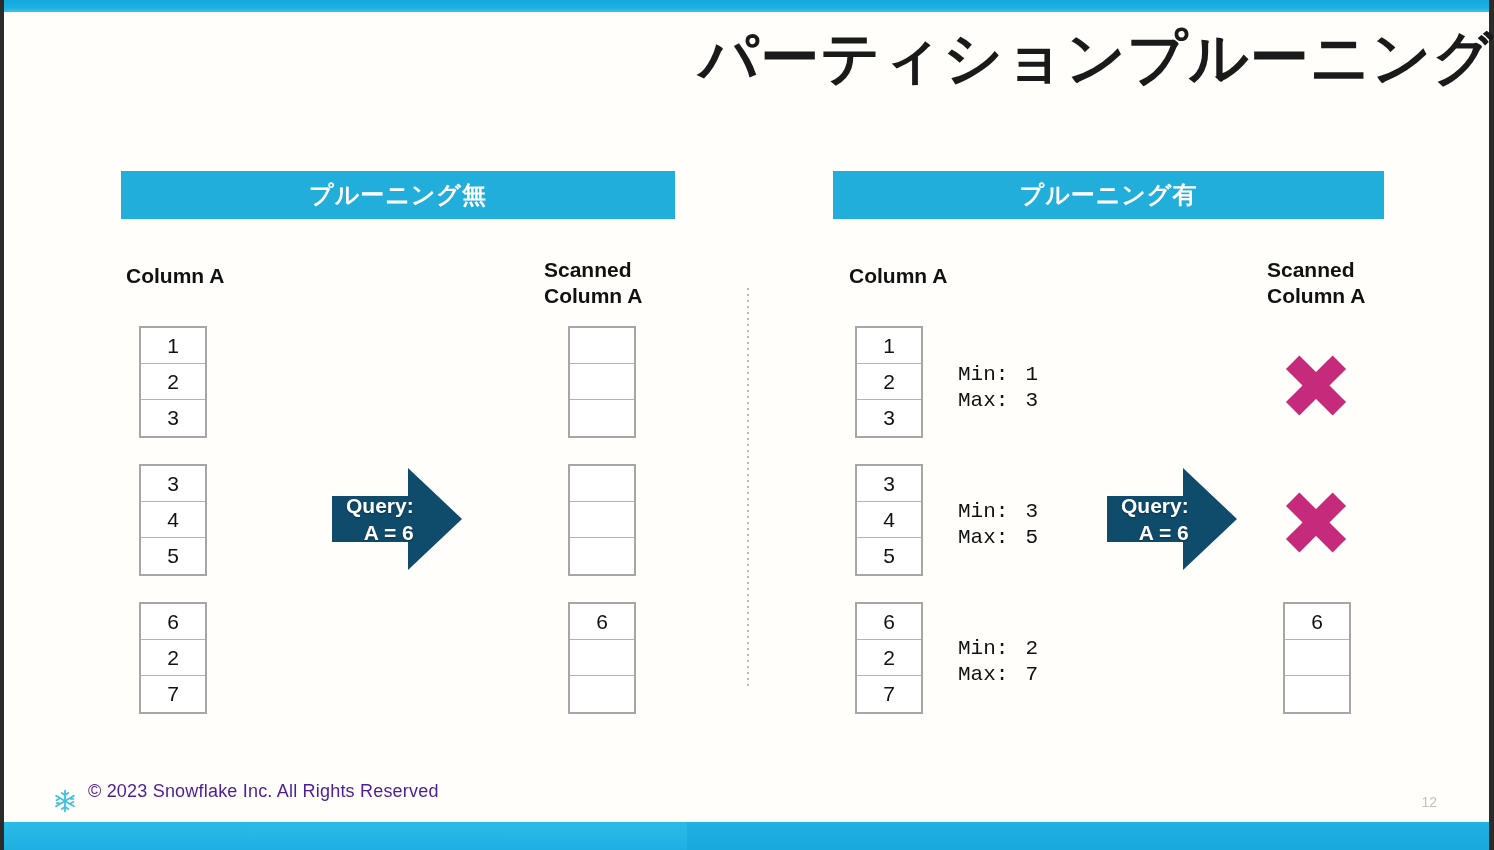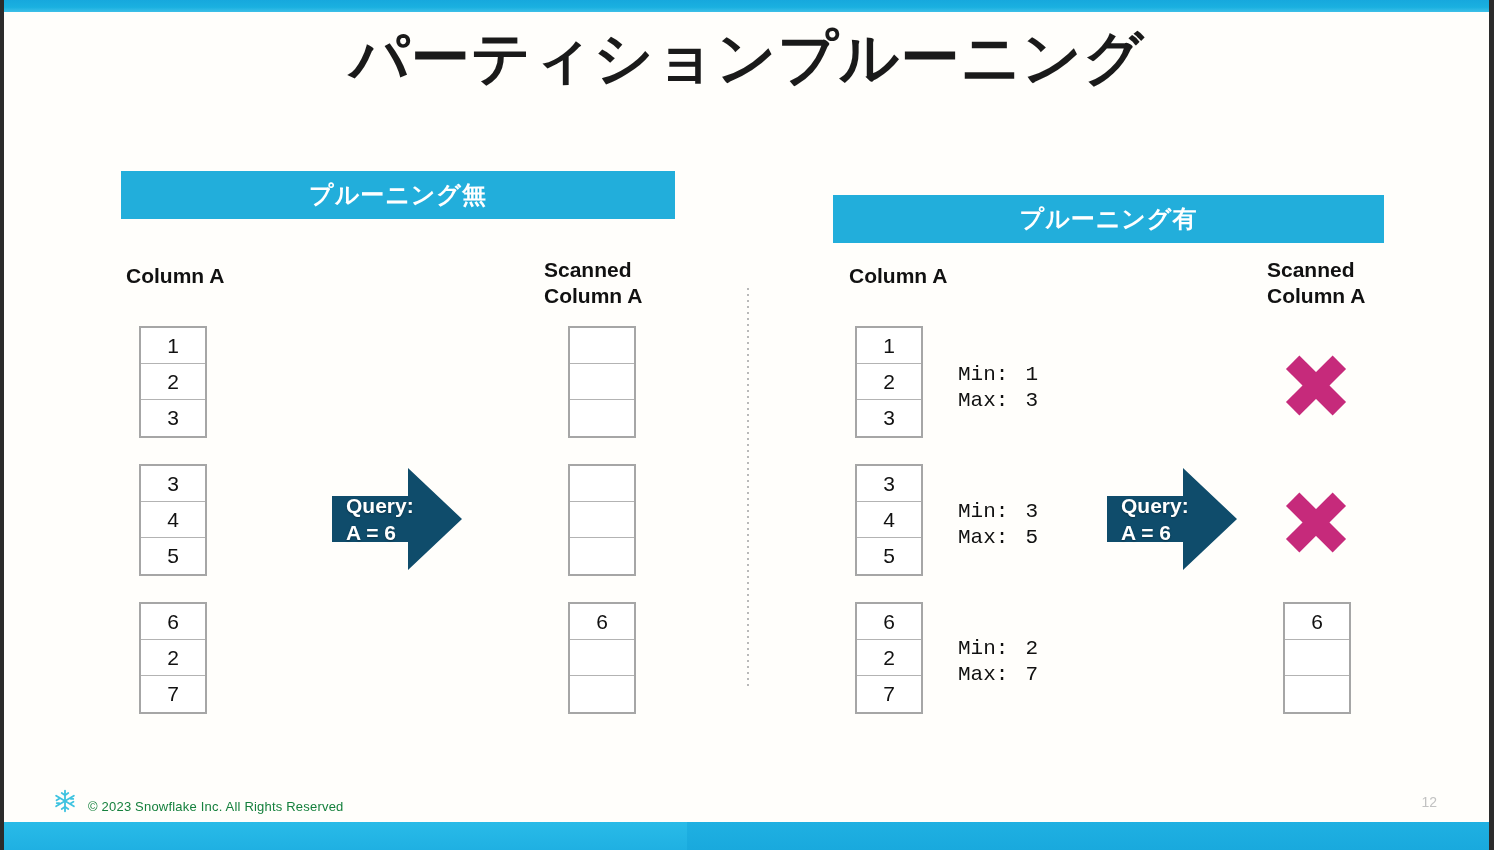--- a/index.html
+++ b/index.html
@@ -36,21 +36,21 @@
     content: "";
     position: absolute; left: 0; top: 0; width: 46%; height: 100%;
     background: linear-gradient(180deg, #29bbe8 0%, #1fb0e2 100%);
   }
 
   
   .title {
     position: absolute;
     left: 0; right: 0;
     top: 26px;
-    text-align: center;
+    text-align: right;
     font-size: 59px;
     font-weight: 700;
     color: #1a1a1a;
     letter-spacing: 1px;
     line-height: 1.1;
   }
 
   
   .panel-header {
     position: absolute;
@@ -58,21 +58,21 @@
     background: #22aedb;
     color: #ffffff;
     font-size: 24px;
     font-weight: 700;
     display: flex;
     align-items: center;
     justify-content: center;
     letter-spacing: 1px;
   }
   .panel-header.left  { left: 121px; top: 171px; width: 554px; }
-  .panel-header.right { left: 833px; top: 171px; width: 551px; margin-top: 24px; }
+  .panel-header.right { left: 833px; top: 171px; width: 551px; }
 
   
   .col-label {
     position: absolute;
     font-size: 21px;
     font-weight: 700;
     color: #111111;
     line-height: 1.22;
     white-space: pre-line;
   }
@@ -142,20 +142,21 @@
   .arrow .arrow-text {
     position: absolute;
     left: 16px;
     top: 28px;
     color: #ffffff;
     font-size: 21px;
     font-weight: 700;
     line-height: 1.30;
     white-space: pre-line;
     text-shadow: 0 1px 2px rgba(0,0,0,0.35);
+    text-align: right;
   }
 
   
   .divider {
     position: absolute;
     left: 747px;
     top: 288px;
     width: 2px;
     height: 400px;
     background-image: linear-gradient(to bottom, #b9b9b9 0 2px, transparent 2px 6px);
@@ -166,23 +167,23 @@
   .footer-logo {
     position: absolute;
     left: 52px;
     bottom: 36px;
     width: 26px;
     height: 26px;
   }
   .footer-text {
     position: absolute;
     left: 88px;
-    bottom: 36px;
-    font-size: 13px;
-    color: #15803d;
+    bottom: 48px;
+    font-size: 18px;
+    color: #4c1d95;
     letter-spacing: 0.2px;
   }
   .page-num {
     position: absolute;
     right: 57px;
     bottom: 40px;
     font-size: 14px;
     color: #c2c2c2;
     margin-top: 20px;
   }

